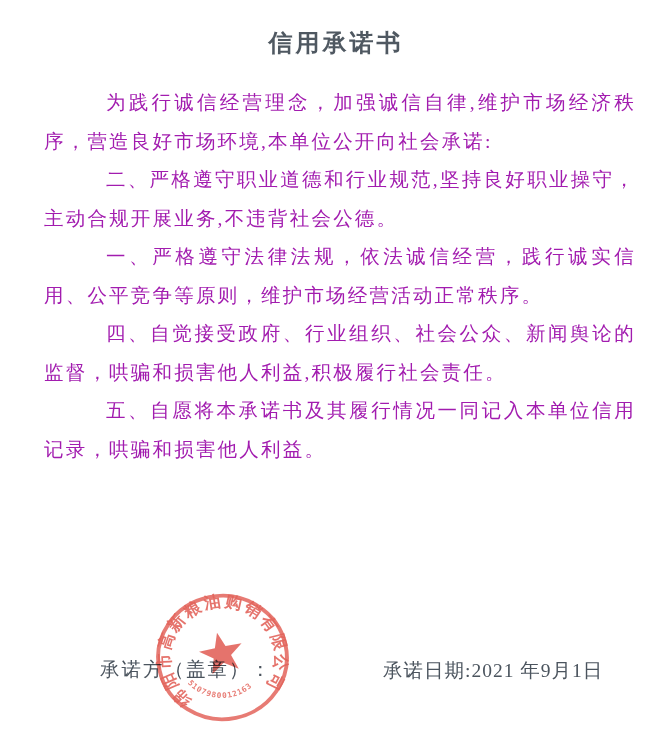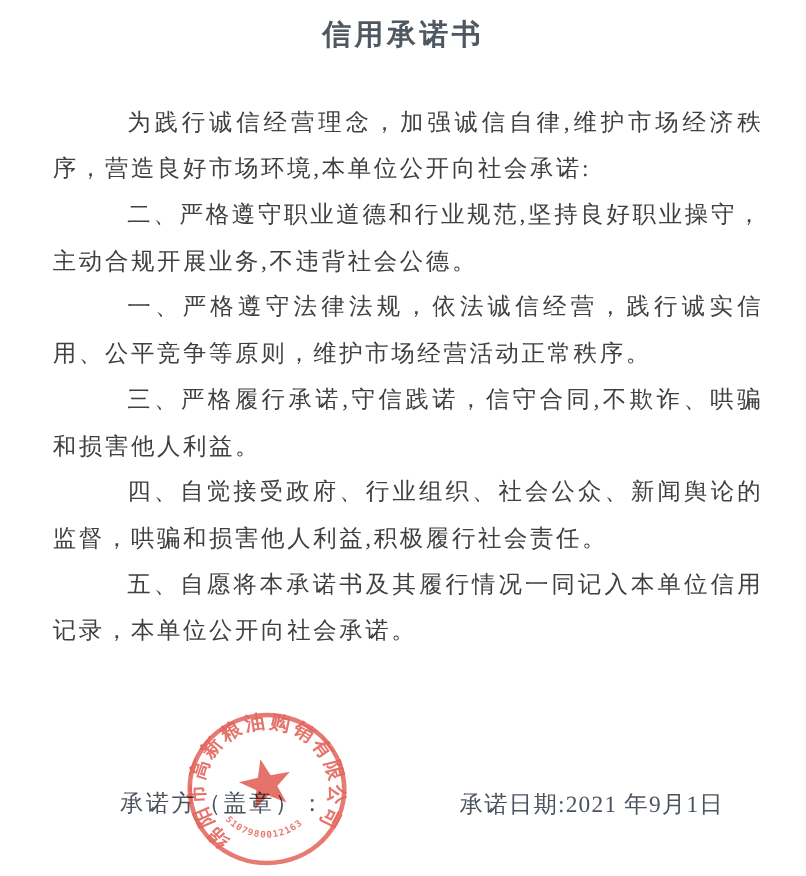--- a/index.html
+++ b/index.html
@@ -7,39 +7,39 @@
     position:relative;
     width:672px;height:730px;
     margin:0 auto;
     background:#ffffff;
     overflow:hidden;
     font-family:"Liberation Serif","DejaVu Serif",serif;
     color:#4b545e;
   }
   .doc-title{
     margin:0;
-    padding-top:13px;
+    padding-top:27px;
     text-align:center;
     font-size:24px;
     font-weight:bold;
     letter-spacing:3px;
     color:#4f5861;
   }
   .doc-body{
     position:absolute;
     left:44px;right:36px;top:84px;
   }
   .doc-body p{
     margin:0;
     font-size:19.5px;
     line-height:38.5px;
     letter-spacing:2.2px;
     text-align:justify;
     text-indent:62px;
-    color:#404040;
+    color:#a21caf;
   }
   .footer-signer{
     position:absolute;
     left:100px;top:656px;
     font-size:19.5px;
     letter-spacing:2px;
     z-index:1;
   }
   .footer-date{
     position:absolute;
@@ -62,23 +62,22 @@
 <body>
 
 <div class="page">
 
   <h1 class="doc-title">信用承诺书</h1>
 
   <div class="doc-body">
     <p>为践行诚信经营理念，加强诚信自律,维护市场经济秩序，营造良好市场环境,本单位公开向社会承诺:</p>
     <p>二、严格遵守职业道德和行业规范,坚持良好职业操守，主动合规开展业务,不违背社会公德。</p>
     <p>一、严格遵守法律法规，依法诚信经营，践行诚实信用、公平竞争等原则，维护市场经营活动正常秩序。</p>
-    <p>三、严格履行承诺,守信践诺，信守合同,不欺诈、哄骗和损害他人利益。</p>
     <p>四、自觉接受政府、行业组织、社会公众、新闻舆论的监督，哄骗和损害他人利益,积极履行社会责任。</p>
-    <p>五、自愿将本承诺书及其履行情况一同记入本单位信用记录，本单位公开向社会承诺。</p>
+    <p>五、自愿将本承诺书及其履行情况一同记入本单位信用记录，哄骗和损害他人利益。</p>
   </div>
 
   <div class="footer-signer">承诺方（盖章）：</div>
   <div class="footer-date">承诺日期:2021 年9月1日</div>
 
   <div class="seal">
     <svg viewBox="0 0 200 200" xmlns="http://www.w3.org/2000/svg" preserveAspectRatio="none">
       <defs>
         <path id="arcCompany" d="M 47.7 152.3 A 74 74 0 1 1 152.3 152.3" fill="none"></path>
         <path id="arcNumber" d="M 42 122 A 64 64 0 0 0 158 122" fill="none"></path>

